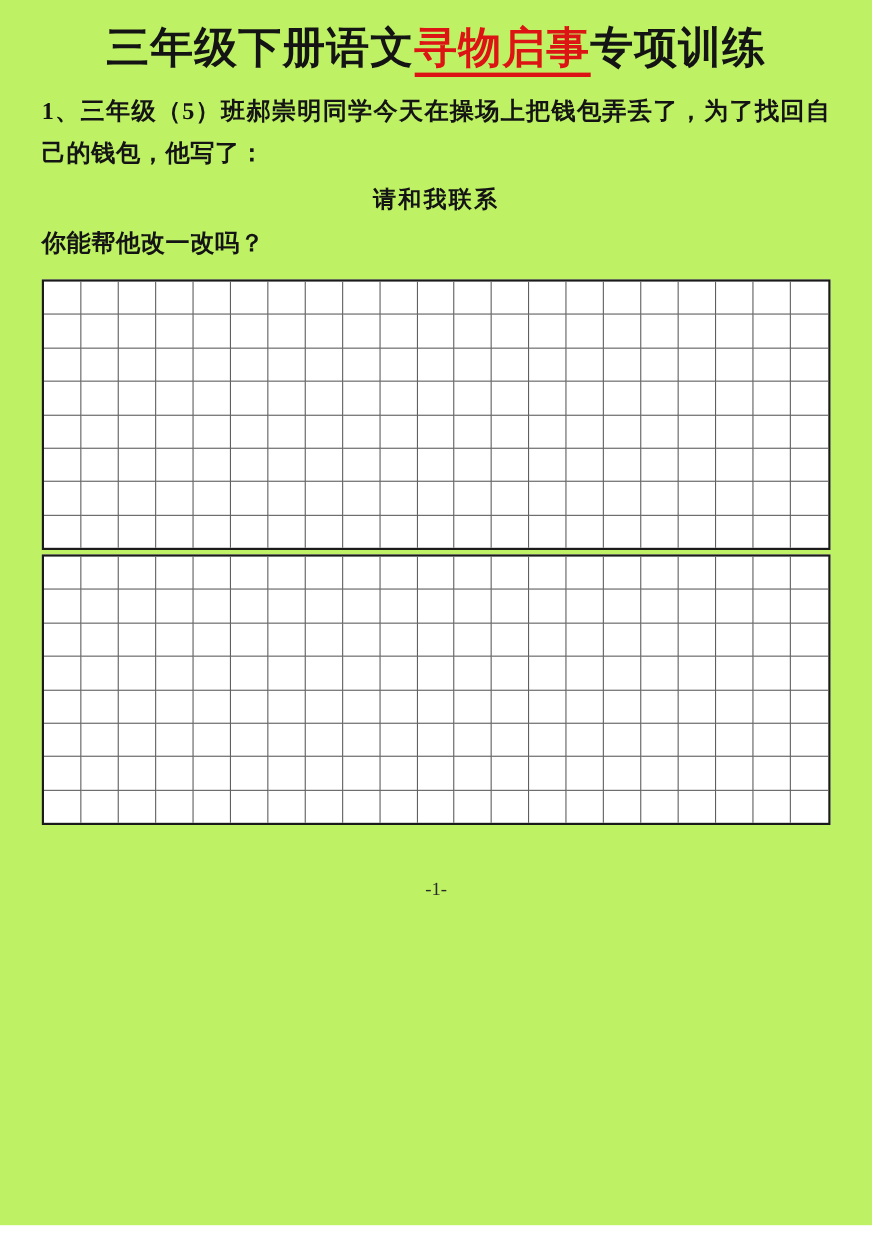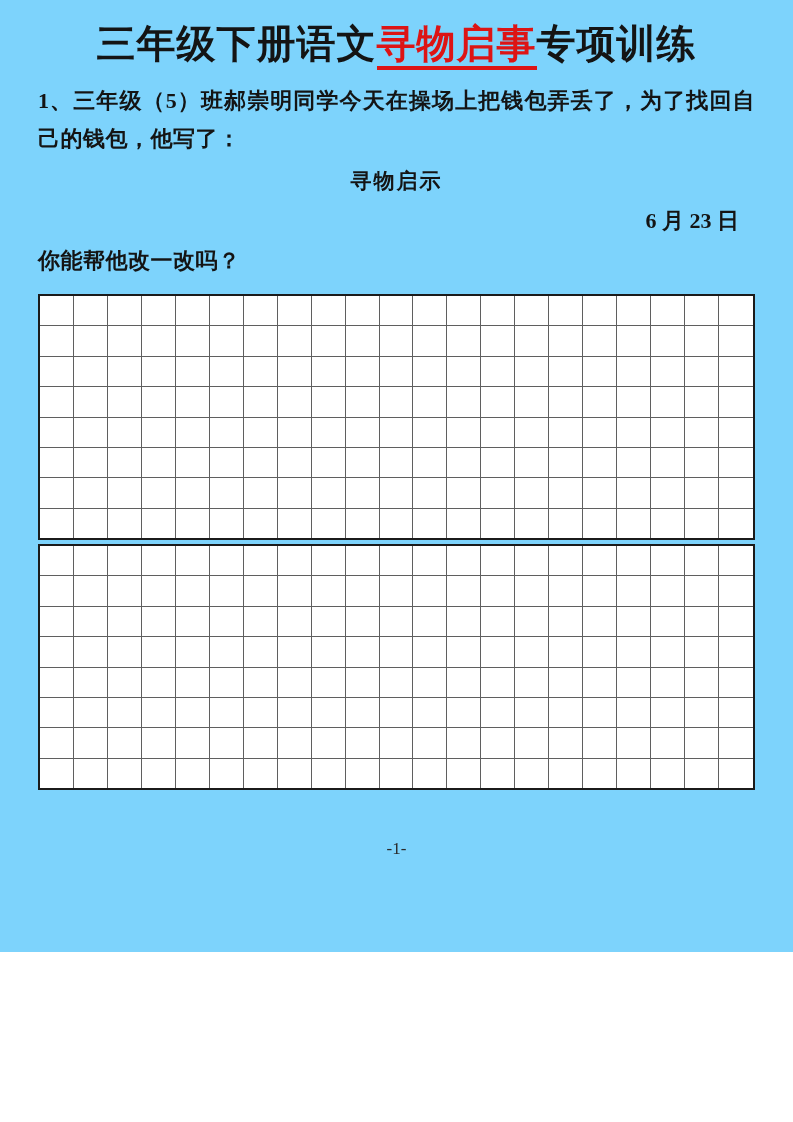--- a/index.html
+++ b/index.html
@@ -3,23 +3,23 @@
 <meta charset="utf-8">
 <style>
   html, body {
     margin: 0;
     padding: 0;
     background: #ffffff;
   }
   .page {
     position: relative;
     width: 793px;
-    height: 952px;
+    height: 1114px;
     margin: 0 auto;
-    background: #7dd3fc;
+    background: #bef264;
     box-sizing: border-box;
     padding: 0 38px;
     overflow: hidden;
     font-family: "Liberation Serif", serif;
     color: #141414;
   }
   
   .doc-title {
     margin: 18px 0 0 0;
     text-align: center;
@@ -89,24 +89,23 @@
 </style>
 </head>
 <body>
 
 <div class="page">
 
   <h1 class="doc-title"><span>三年级下册语文</span><span class="hl" style="color: rgb(221, 20, 20);">寻物启事</span><span>专项训练</span></h1>
 
   <p class="para q1-intro">1、三年级（5）班郝崇明同学今天在操场上把钱包弄丢了，为了找回自己的钱包，他写了：</p>
 
-  <div class="notice-title">寻物启示</div>
-
-
-  <div class="date-line">6 月 23 日</div>
+  <div class="notice-title">请和我联系</div>
+
+
 
 
   <p class="para prompt">你能帮他改一改吗？</p>
 
   <div class="writing-grid grid1" style="grid-template-columns: repeat(21, 1fr);">
       <div class="grid-cell"></div>
       <div class="grid-cell"></div>
       <div class="grid-cell"></div>
       <div class="grid-cell"></div>
       <div class="grid-cell"></div>

